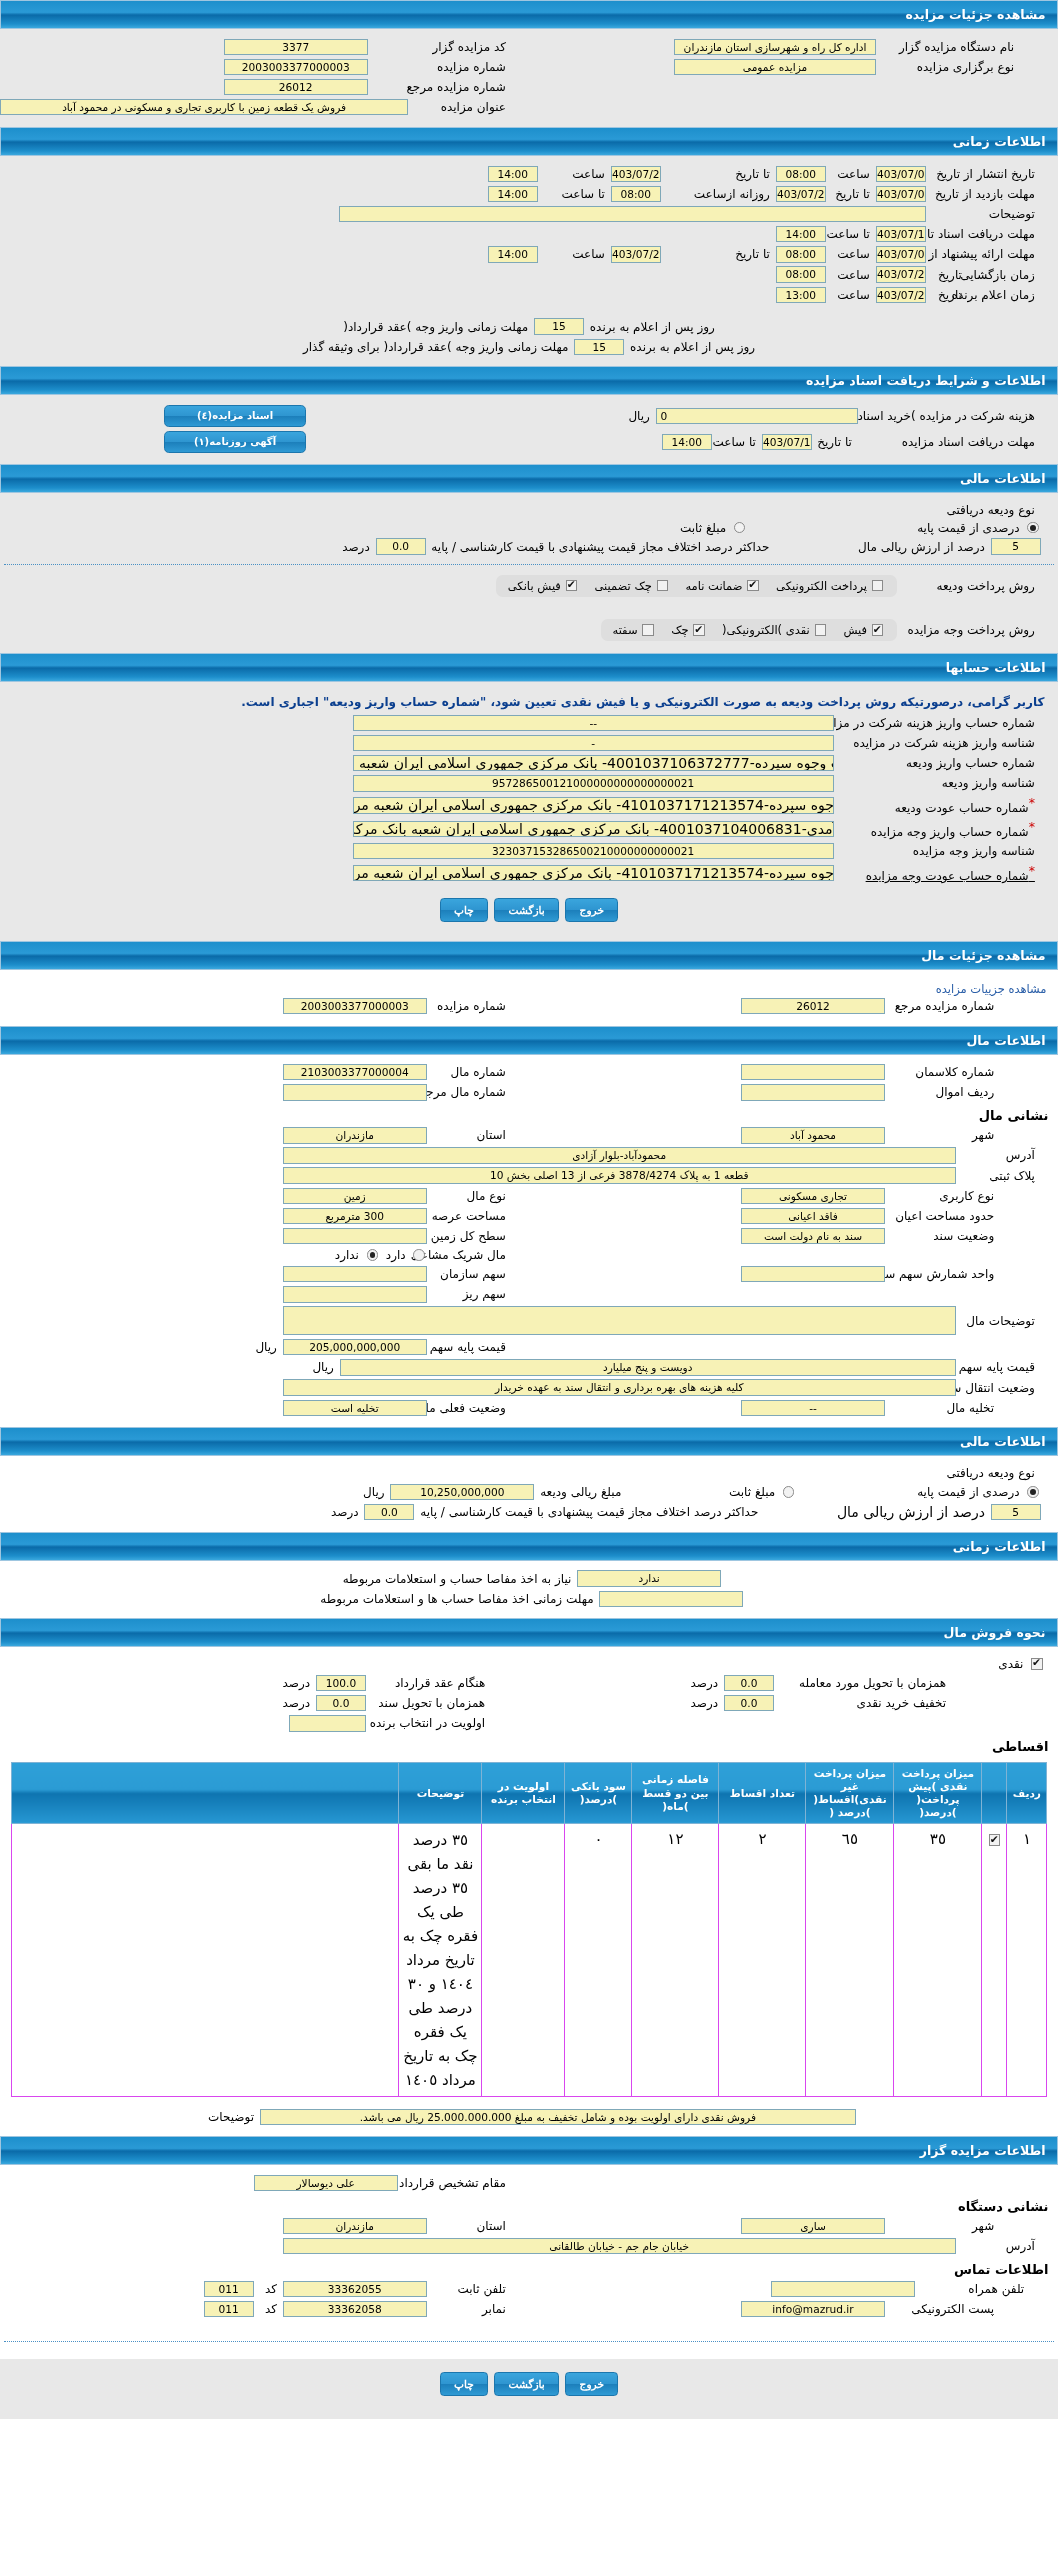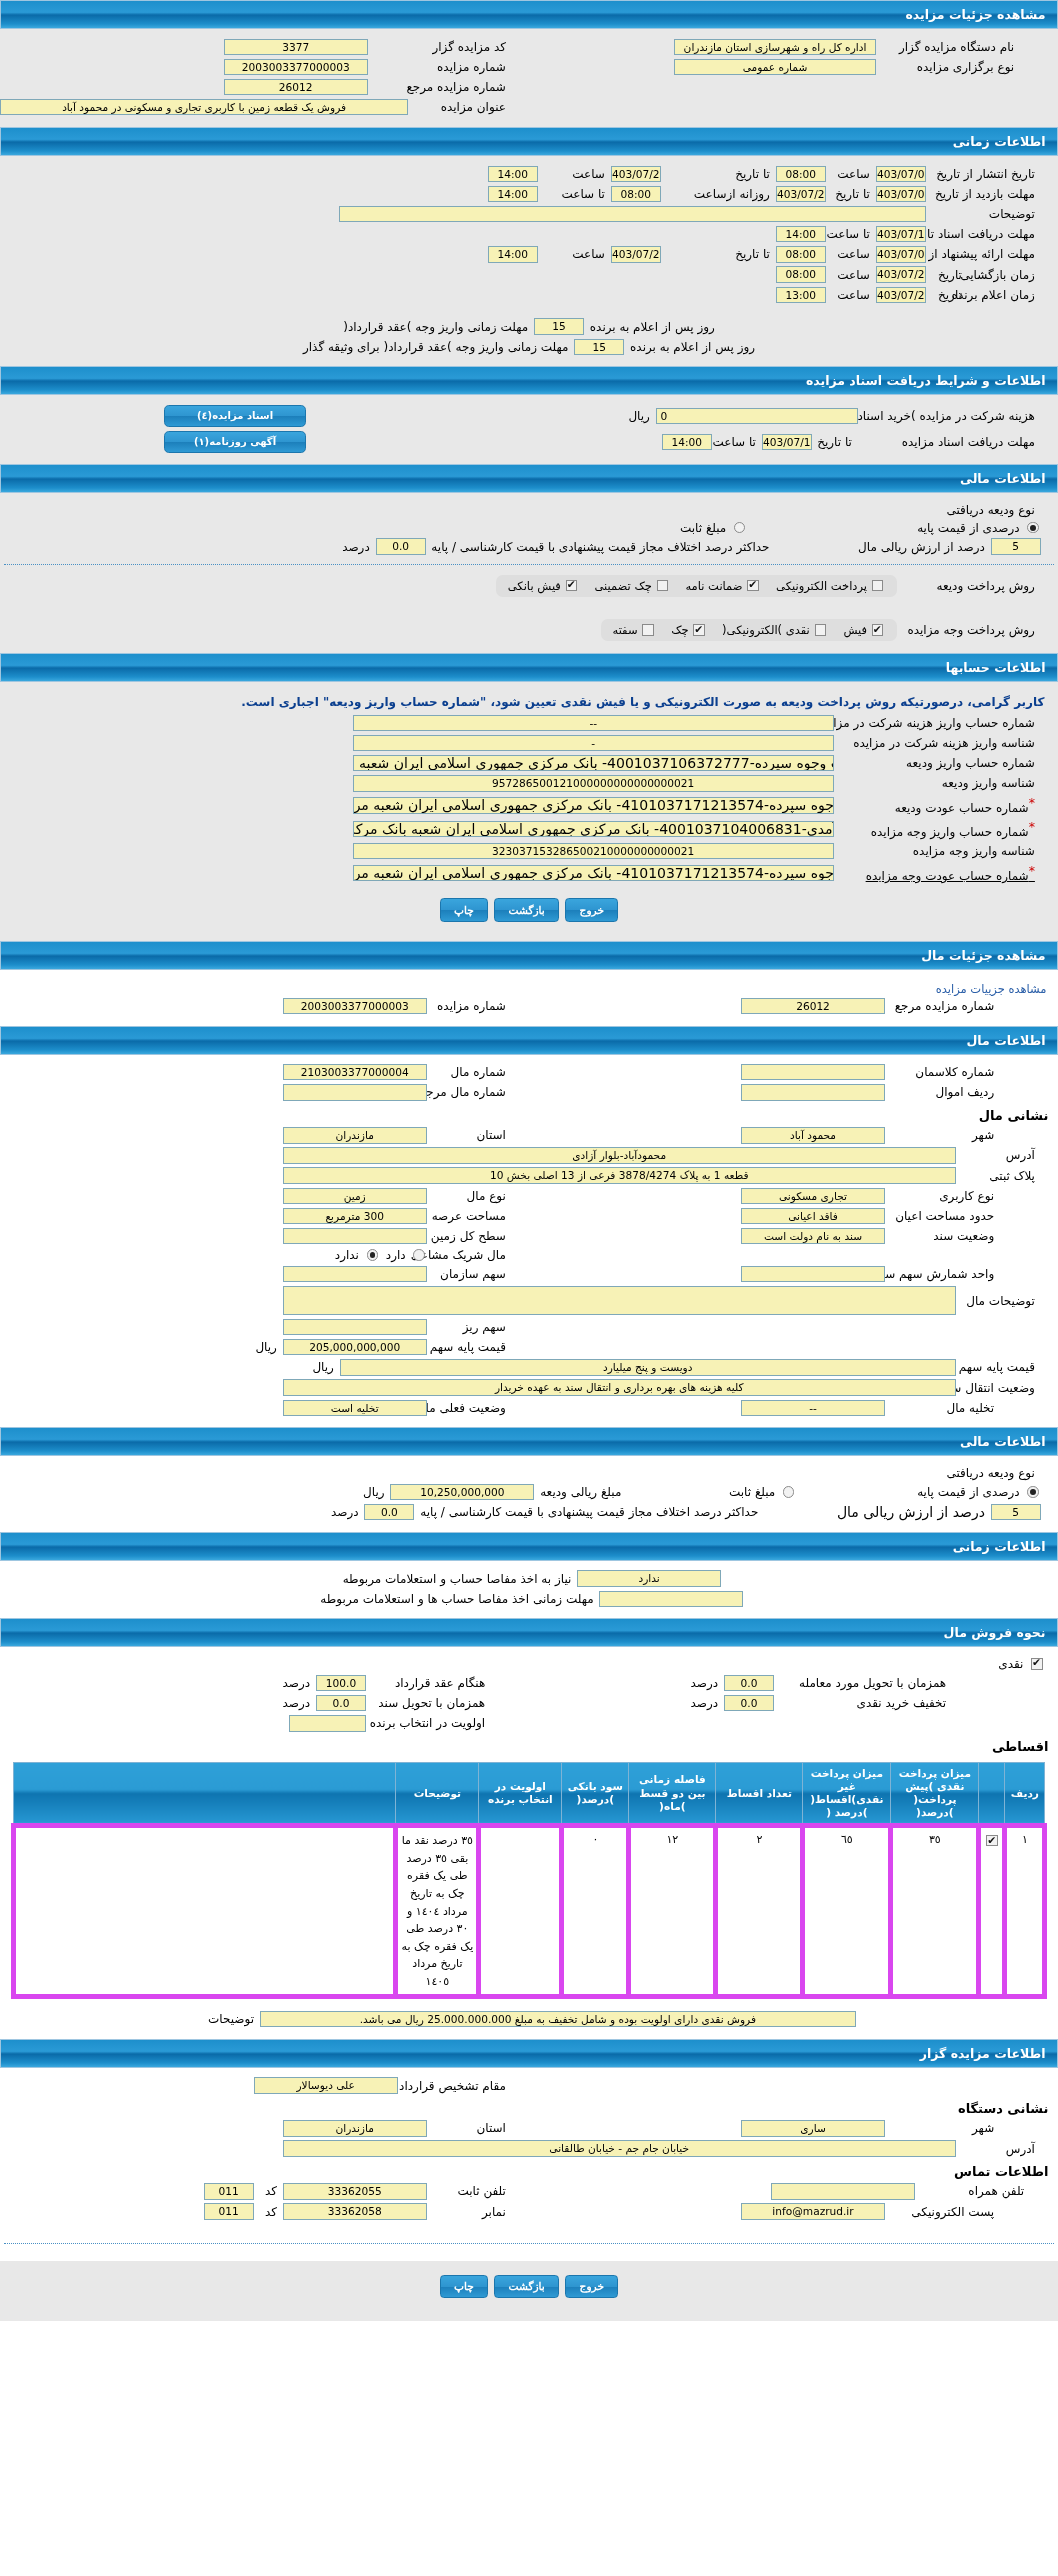--- a/index.html
+++ b/index.html
@@ -104,21 +104,21 @@
     border-collapse:collapse; background:#fff;
     border:1px solid #7fb3d5;
   }
   table.inst th {
     background: linear-gradient(to bottom,#2ea0d8 0%, #2b9bd4 45%, #0e74b0 52%, #2697d2 100%);
     color:#fff; font-size:10.6px; font-weight:bold;
     border:1px solid #7fb3d5; padding:3.8px 1.9px; vertical-align:middle;
     line-height:1.25;
   }
   table.inst td {
-    border:5px solid #d946ef; font-size:11px; color:#000;
+    border:1px solid #d946ef; font-size:15px; color:#000;
     text-align:center; vertical-align:top; padding:3.8px 2.9px;
     line-height:1.5;
   }
   .narrowcol { width:40px; }
 
   .fld.ta-r { justify-content:flex-end; padding-left:3.8px; }
   .smalltxt { font-size:14px; }
   .grey-footer { background:#e8e8e8; padding-bottom:13.5px; }
 </style>
 </head>
@@ -137,21 +137,21 @@
         <div class="fld lg">اداره کل راه و شهرسازی استان مازندران</div>
       </div>
       <div class="half" style="justify-content:flex-start;padding-right:17.3px;">
         <div class="lbl w140">کد مزایده گزار</div>
         <div class="fld md">3377</div>
       </div>
     </div>
     <div class="row">
       <div class="half" style="justify-content:flex-start;padding-right:38px;">
         <div class="lbl w140">نوع برگزاری مزایده</div>
-        <div class="fld lg">شماره عمومی</div>
+        <div class="fld lg">مزایده عمومی</div>
       </div>
       <div class="half" style="justify-content:flex-start;padding-right:17.3px;">
         <div class="lbl w140">شماره مزایده</div>
         <div class="fld md">2003003377000003</div>
       </div>
     </div>
     <div class="row">
       <div class="half"></div>
       <div class="half" style="justify-content:flex-start;padding-right:17.3px;">
         <div class="lbl w140">شماره مزایده مرجع</div>
@@ -504,30 +504,30 @@
     <div class="row">
       <div class="half" style="justify-content:flex-start;padding-right:58px;">
         <div class="lbl" style="width:115px;">واحد شمارش سهم سازمان</div>
         <div class="fld md"></div>
       </div>
       <div class="half" style="justify-content:flex-start;padding-right:17.3px;">
         <div class="lbl" style="width:85px;">سهم سازمان</div>
         <div class="fld md"></div>
       </div>
     </div>
+    <div class="row">
+      <div class="half"></div>
+      <div class="half" style="justify-content:flex-start;padding-right:17.3px;">
+        <div class="lbl" style="width:85px;">سهم ریز</div>
+        <div class="fld md"></div>
+      </div>
+    </div>
     <div class="row" style="padding-right:17.3px;">
       <div class="lbl" style="width:85px;">توضیحات مال</div>
       <div class="fld wide" style="height:29px;"></div>
-    </div>
-    <div class="row">
-      <div class="half"></div>
-      <div class="half" style="justify-content:flex-start;padding-right:17.3px;">
-        <div class="lbl" style="width:85px;">سهم ریز</div>
-        <div class="fld md"></div>
-      </div>
     </div>
 
     <div class="row">
       <div class="half"></div>
       <div class="half" style="justify-content:flex-start;padding-right:17.3px;">
         <div class="lbl" style="width:85px;">قیمت پایه سهم سازمان به عدد</div>
         <div class="fld md">205,000,000,000</div>
         <div class="unit">ریال</div>
       </div>
     </div>

